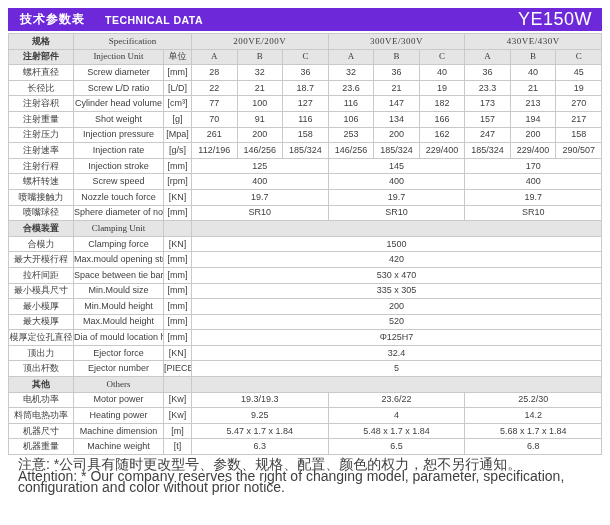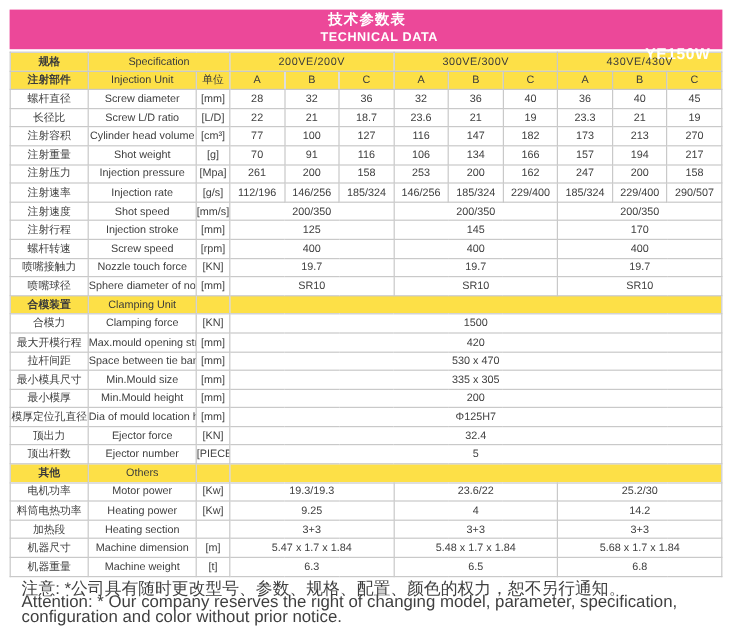--- a/index.html
+++ b/index.html
@@ -6,44 +6,43 @@
   body {
     width: 610px; height: 525px;
     font-family: "Liberation Sans", sans-serif;
     -webkit-font-smoothing: antialiased;
   }
   .page {
     position: relative; width: 610px; height: 525px;
     box-sizing: border-box; padding: 8px; background: #ffffff;
   }
   .title-bar {
-    height: 33px; background: #ec4899; color: #ffffff;
+    height: 23px; background: #6d28d9; color: #ffffff;
     display: flex; align-items: center;
     padding: 0 10px 0 12px; box-sizing: border-box;
     margin-bottom: 2px;
-    flex-direction: column;
   }
   .title-cn { font-size: 12px; font-weight: bold; letter-spacing: 1px; }
   .title-en { font-size: 10.5px; margin-left: 20px; letter-spacing: 0.5px; font-weight: bold; }
-  .model { margin-left: auto; font-size: 13px; font-weight: bold; letter-spacing: 0.5px; }
+  .model { margin-left: auto; font-size: 18px; font-weight: normal; letter-spacing: 0.5px; }
 
   table.spec { border-collapse: collapse; width: 594px; table-layout: fixed; }
   table.spec td {
     border: 1px solid #c9c9c9;
     height: 14.6px; padding: 0;
     font-size: 9px; color: #404040;
     text-align: center; vertical-align: middle;
     overflow: hidden; white-space: nowrap; line-height: 1;
   }
   td.cn  { text-align: left; padding-left: 8px; color: #333333; font-size: 9px; }
   td.en  { text-align: left; padding-left: 5px; color: #58595b; font-size: 8.5px; }
   td.unit{ font-size: 8px; color: #58595b; }
   td.val { font-size: 9px; }
 
-  tr.yellow td { background: #fde047; color: #3b3b3b; }
+  tr.yellow td { background: #e5e5e5; color: #3b3b3b; font-family: Liberation Serif, serif; }
   tr.yellow td.cn { font-weight: bold; }
   td.model-cell { font-size: 10px; letter-spacing: 0.5px; }
   td.abc { font-size: 9px; }
 
   .footnote { padding: 4px 2px 0 10px; }
   .footnote div { font-size: 14px; color: #3f3f3f; line-height: 11.5px; }
 </style>
 </head>
 <body>
 
@@ -172,28 +171,20 @@
           <td class="val">146/256</td>
           <td class="val">185/324</td>
           <td class="val">146/256</td>
           <td class="val">185/324</td>
           <td class="val">229/400</td>
           <td class="val">185/324</td>
           <td class="val">229/400</td>
           <td class="val">290/507</td>
         </tr>
         <tr>
-          <td class="cn">注射速度</td>
-          <td class="en">Shot speed</td>
-          <td class="unit">[mm/s]</td>
-          <td class="val" colspan="3">200/350</td>
-          <td class="val" colspan="3">200/350</td>
-          <td class="val" colspan="3">200/350</td>
-        </tr>
-        <tr>
           <td class="cn">注射行程</td>
           <td class="en">Injection stroke</td>
           <td class="unit">[mm]</td>
           <td class="val" colspan="3">125</td>
           <td class="val" colspan="3">145</td>
           <td class="val" colspan="3">170</td>
         </tr>
         <tr>
           <td class="cn">螺杆转速</td>
           <td class="en">Screw speed</td>
@@ -248,20 +239,26 @@
           <td class="unit">[mm]</td>
           <td class="val" colspan="9">335 x 305</td>
         </tr>
         <tr>
           <td class="cn">最小模厚</td>
           <td class="en">Min.Mould height</td>
           <td class="unit">[mm]</td>
           <td class="val" colspan="9">200</td>
         </tr>
         <tr>
+          <td class="cn">最大模厚</td>
+          <td class="en">Max.Mould height</td>
+          <td class="unit">[mm]</td>
+          <td class="val" colspan="9">520</td>
+        </tr>
+        <tr>
           <td class="cn">模厚定位孔直径</td>
           <td class="en">Dia of mould location hole</td>
           <td class="unit">[mm]</td>
           <td class="val" colspan="9">Φ125H7</td>
         </tr>
         <tr>
           <td class="cn">顶出力</td>
           <td class="en">Ejector force</td>
           <td class="unit">[KN]</td>
           <td class="val" colspan="9">32.4</td>
@@ -288,28 +285,20 @@
         </tr>
         <tr>
           <td class="cn">料筒电热功率</td>
           <td class="en">Heating power</td>
           <td class="unit">[Kw]</td>
           <td class="val" colspan="3">9.25</td>
           <td class="val" colspan="3">4</td>
           <td class="val" colspan="3">14.2</td>
         </tr>
         <tr>
-          <td class="cn">加热段</td>
-          <td class="en">Heating section</td>
-          <td class="unit"></td>
-          <td class="val" colspan="3">3+3</td>
-          <td class="val" colspan="3">3+3</td>
-          <td class="val" colspan="3">3+3</td>
-        </tr>
-        <tr>
           <td class="cn">机器尺寸</td>
           <td class="en">Machine dimension</td>
           <td class="unit">[m]</td>
           <td class="val" colspan="3">5.47 x 1.7 x 1.84</td>
           <td class="val" colspan="3">5.48 x 1.7 x 1.84</td>
           <td class="val" colspan="3">5.68 x 1.7 x 1.84</td>
         </tr>
         <tr>
           <td class="cn">机器重量</td>
           <td class="en">Machine weight</td>

